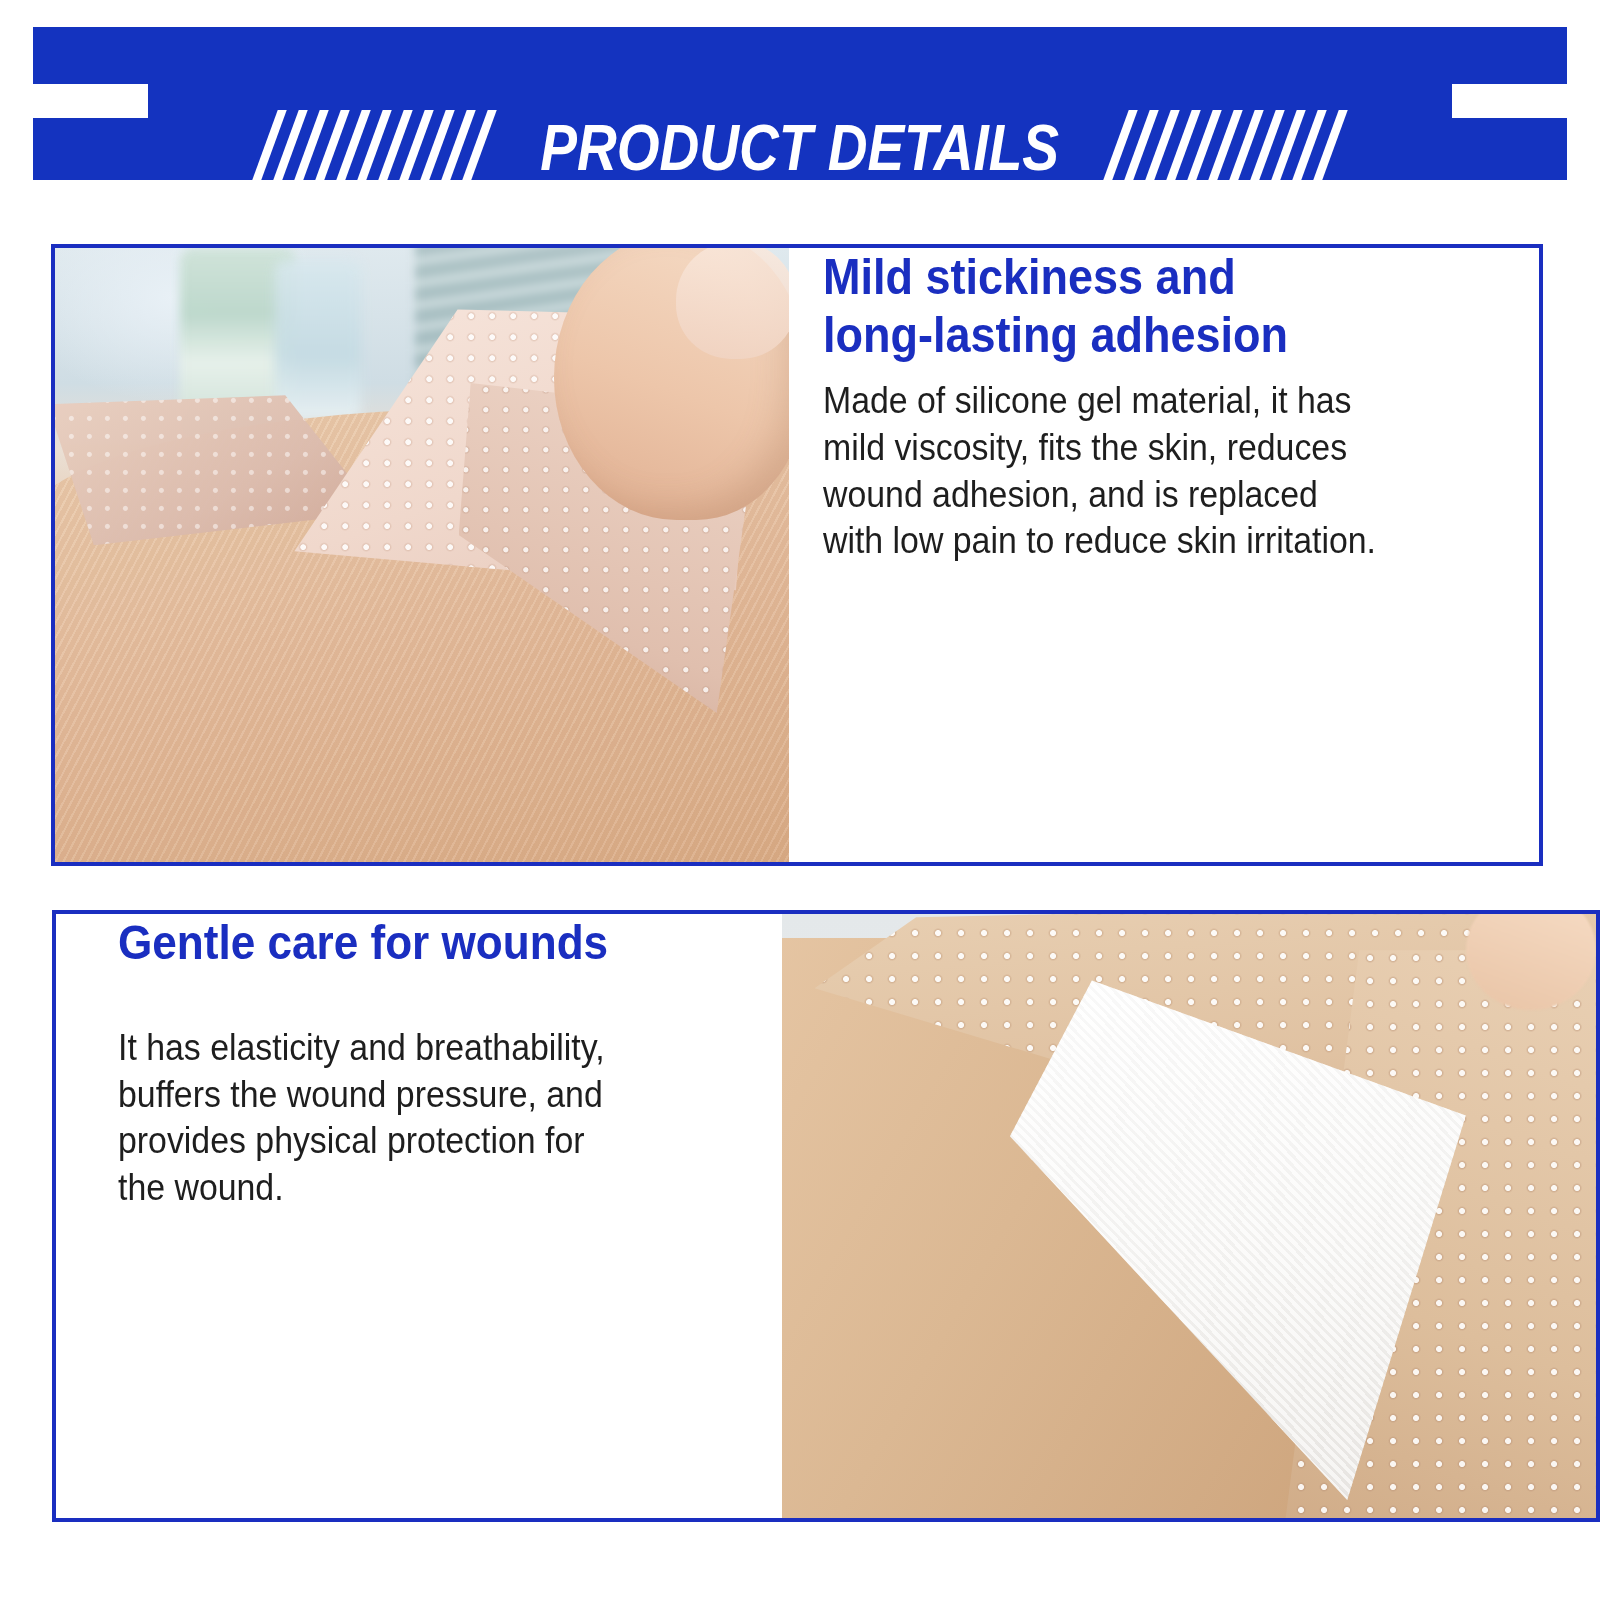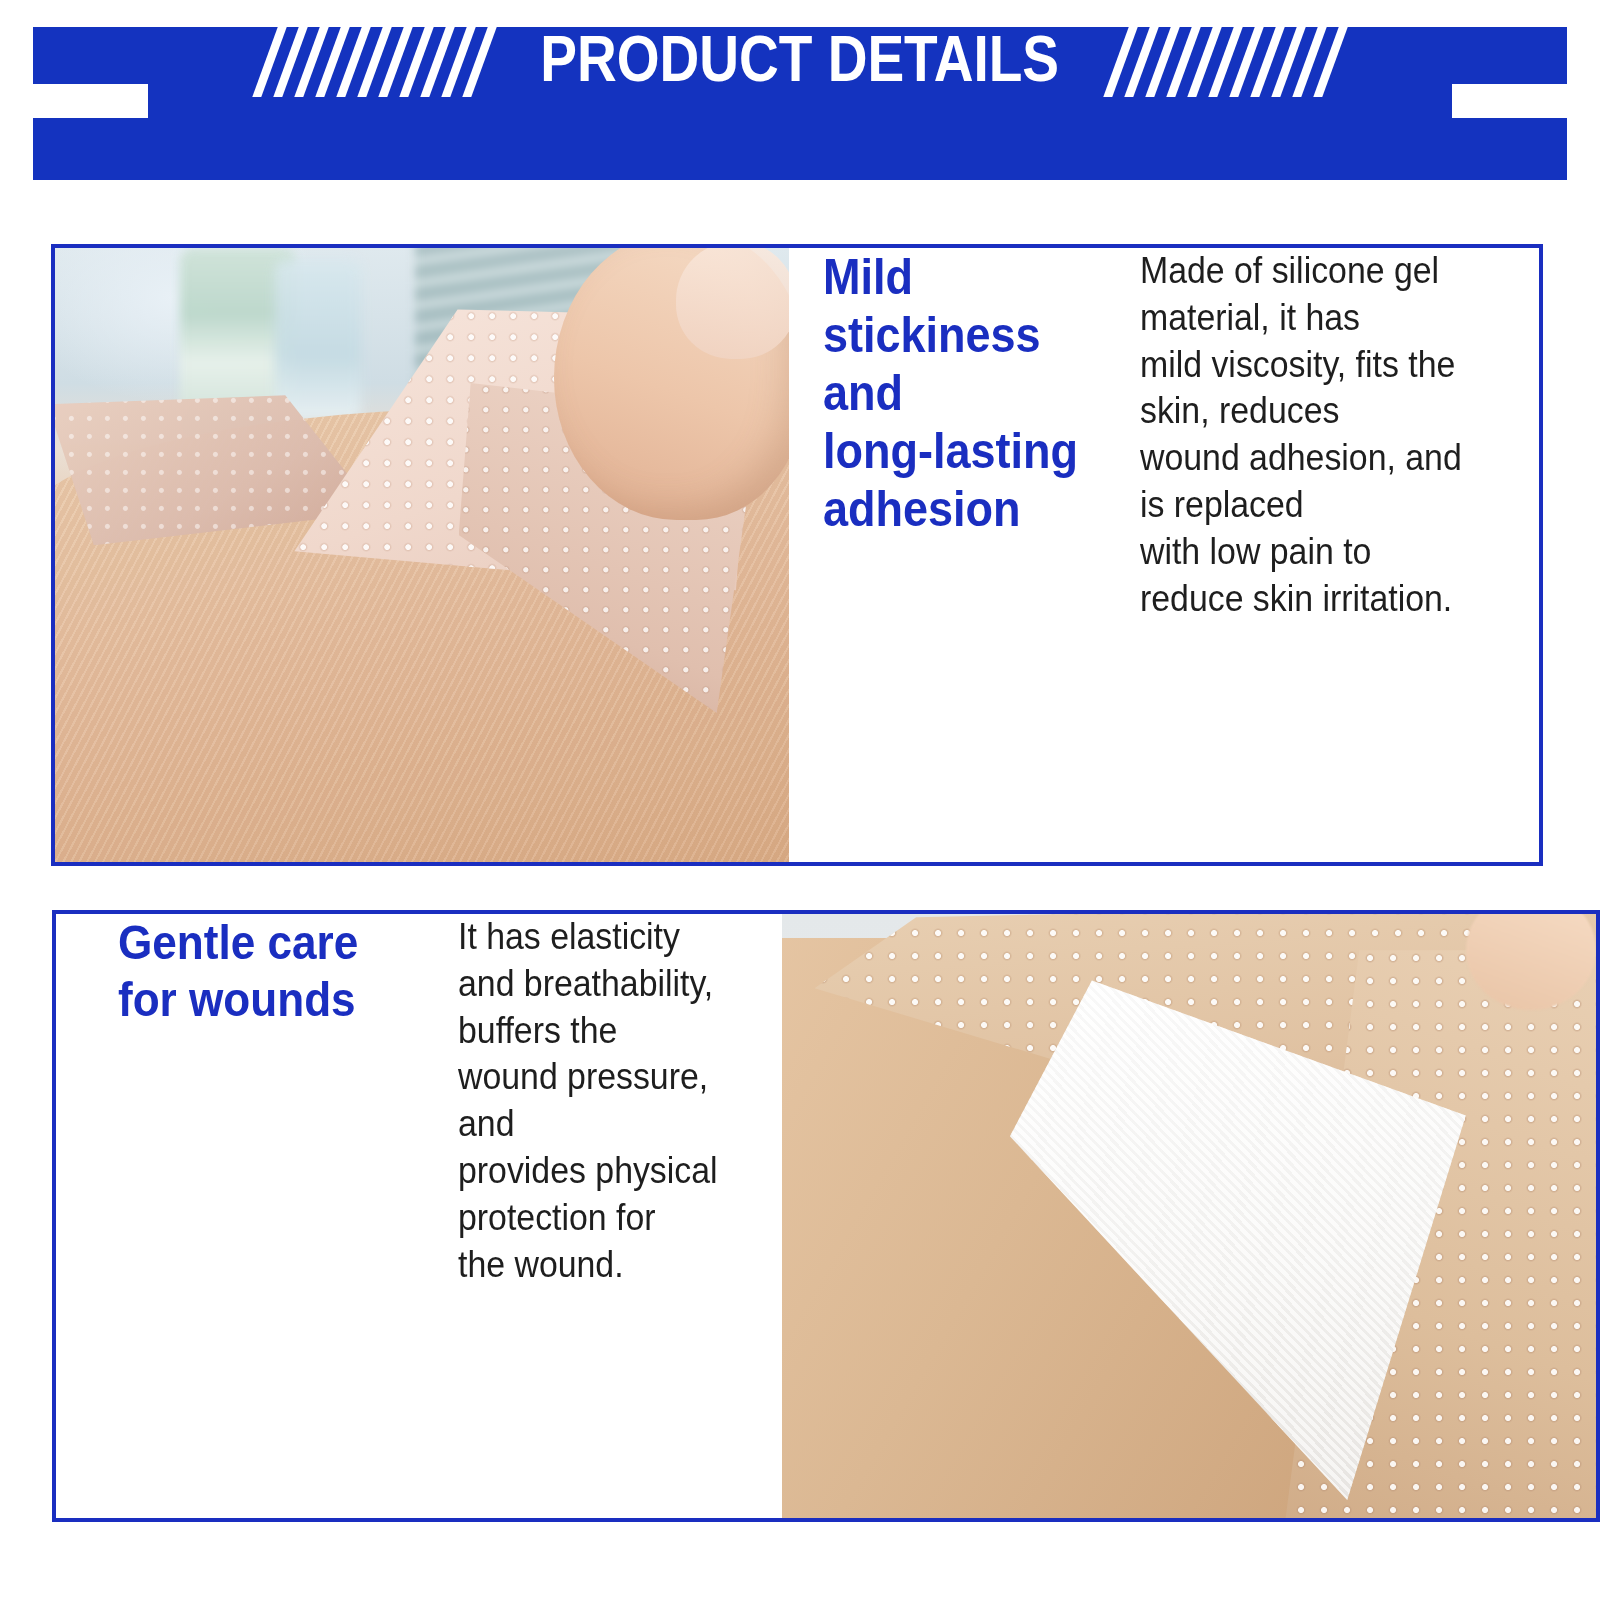--- a/index.html
+++ b/index.html
@@ -31,23 +31,24 @@
     height: 34px;
     background: #ffffff;
   }
   .banner-notch.left  { left: -33px; width: 148px; }
   .banner-notch.right { right: -33px; width: 148px; }
 
   .banner-inner {
     position: absolute;
     inset: 0;
     display: flex;
-    align-items: flex-start;
+    align-items: flex-end;
     justify-content: center;
     gap: 12px;
+    font-style: italic;
   }
   .slashes {
     display: flex;
     align-items: center;
     gap: 12px;
     height: 70px;
   }
   .slashes i {
     display: block;
     width: 9px;
@@ -93,21 +94,21 @@
   .photo {
     position: relative;
     overflow: hidden;
     flex: 0 0 auto;
   }
   .textpane {
     position: relative;
     flex: 1 1 auto;
     background: #ffffff;
     display: flex;
-    flex-direction: row;
+    flex-direction: column;
     justify-content: flex-start;
   }
 
   .card.one .photo    { width: 734px; height: 100%; }
   .card.one .textpane { padding: 0 38px 0 34px; }
   .card.two .photo    { width: 814px; height: 100%; order: 2; }
   .card.two .textpane { order: 1; padding: 0 40px 0 62px; gap: 42px; }
 
   .heading {
     color: #1a2ec0;

